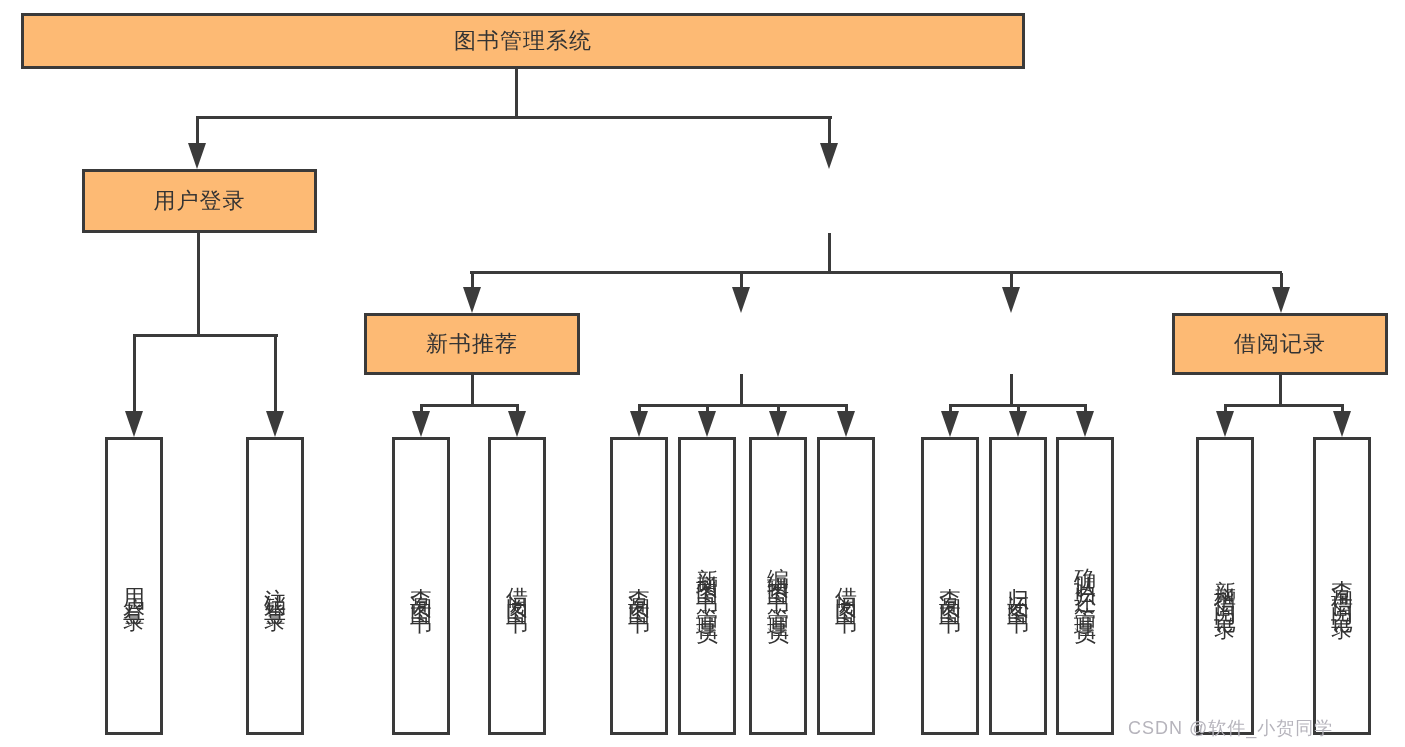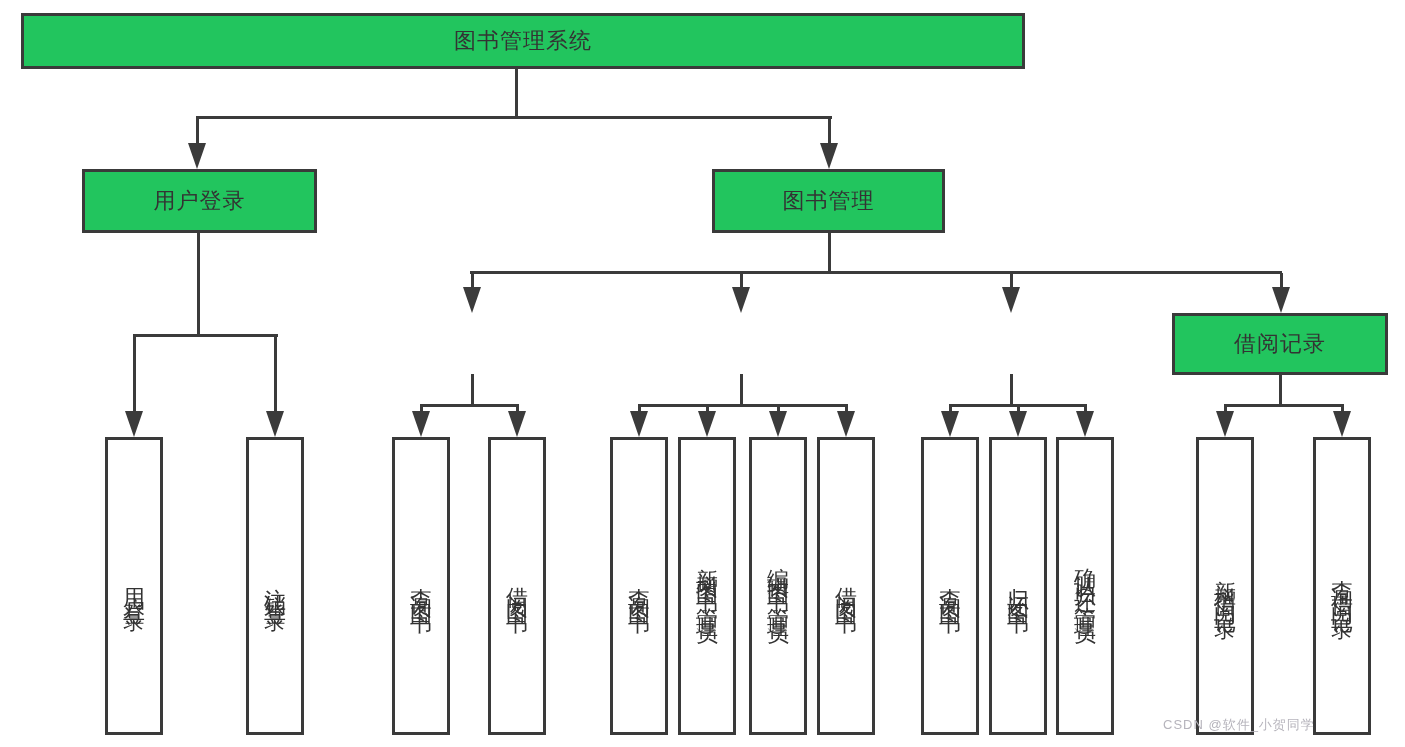--- a/index.html
+++ b/index.html
@@ -13,21 +13,21 @@
   body{font-family:"Liberation Sans","DejaVu Sans",sans-serif;}
   #canvas{
     position:relative;
     width:1405px;height:747px;
     background:#ffffff;
     overflow:hidden;
   }
   .box{
     position:absolute;
     border:3px solid var(--border);
-    background:#22c55e;
+    background:#fdba74;
     display:flex;align-items:center;justify-content:center;
     font-size:22px;color:var(--text);
     letter-spacing:1px;
     z-index:2;
   }
   .vbox{
     position:absolute;
     top:437px;width:58px;height:298px;
     border:3px solid var(--border);
     background:#ffffff;
@@ -47,22 +47,22 @@
   .hl{position:absolute;height:3px;background:var(--line);z-index:1;}
   .arr{
     position:absolute;width:0;height:0;
     border-left:9px solid transparent;
     border-right:9px solid transparent;
     border-top:26px solid var(--line);
     z-index:1;
   }
   .watermark{
     position:absolute;
-    left:1163px;top:716px;
-    font-size:13px;
+    left:1128px;top:716px;
+    font-size:18px;
     color:var(--wm);
     letter-spacing:1px;
     z-index:5;
     white-space:nowrap;
   }
 </style>
 </head>
 <body>
 
 <div id="canvas">
@@ -74,42 +74,42 @@
   <div class="vl" style="left:515px;top:69px;height:50px;"></div>
   <div class="hl" style="left:196px;top:116px;width:636px;"></div>
   <div class="vl" style="left:196px;top:118px;height:28px;"></div>
   <div class="arr" style="left:188px;top:143px;"></div>
   <div class="vl" style="left:828px;top:118px;height:28px;"></div>
   <div class="arr" style="left:820px;top:143px;"></div>
 
   <div class="box" style="left:82px;top:169px;width:235px;height:64px;">
     <span>用户登录</span>
   </div>
-  <div class="box" style="left:712px;top:169px;width:233px;height:64px;">
-    <span>图书管理</span>
-  </div>
 
   <div class="vl" style="left:197px;top:233px;height:103px;"></div>
   <div class="hl" style="left:133px;top:334px;width:145px;"></div>
   <div class="vl" style="left:133px;top:336px;height:76px;"></div>
   <div class="arr" style="left:125px;top:411px;"></div>
   <div class="vl" style="left:274px;top:336px;height:76px;"></div>
   <div class="arr" style="left:266px;top:411px;"></div>
 
   <div class="vl" style="left:828px;top:233px;height:41px;"></div>
   <div class="hl" style="left:470px;top:271px;width:812px;"></div>
   <div class="vl" style="left:471px;top:273px;height:16px;"></div>
   <div class="arr" style="left:463px;top:287px;"></div>
   <div class="vl" style="left:740px;top:273px;height:16px;"></div>
   <div class="arr" style="left:732px;top:287px;"></div>
   <div class="vl" style="left:1010px;top:273px;height:16px;"></div>
   <div class="arr" style="left:1002px;top:287px;"></div>
   <div class="vl" style="left:1280px;top:273px;height:16px;"></div>
   <div class="arr" style="left:1272px;top:287px;"></div>
 
+  <div class="box" style="left:364px;top:313px;width:216px;height:62px;">
+    <span>新书推荐</span>
+  </div>
   <div class="box" style="left:1172px;top:313px;width:216px;height:62px;">
     <span>借阅记录</span>
   </div>
 
   <div class="vl" style="left:471px;top:374px;height:33px;"></div>
   <div class="hl" style="left:420px;top:404px;width:99px;"></div>
   <div class="vl" style="left:420px;top:406px;height:8px;"></div>
   <div class="arr" style="left:412px;top:411px;"></div>
   <div class="vl" style="left:516px;top:406px;height:8px;"></div>
   <div class="arr" style="left:508px;top:411px;"></div>

